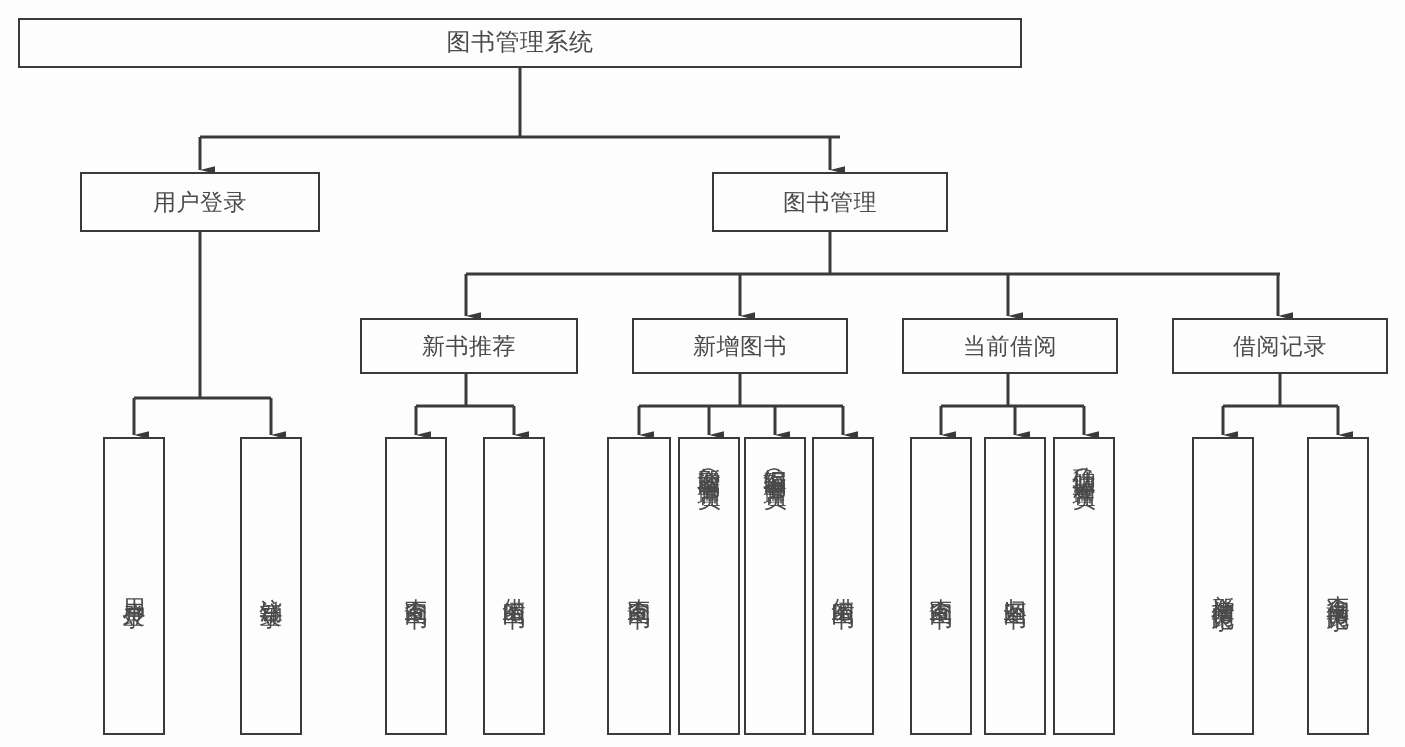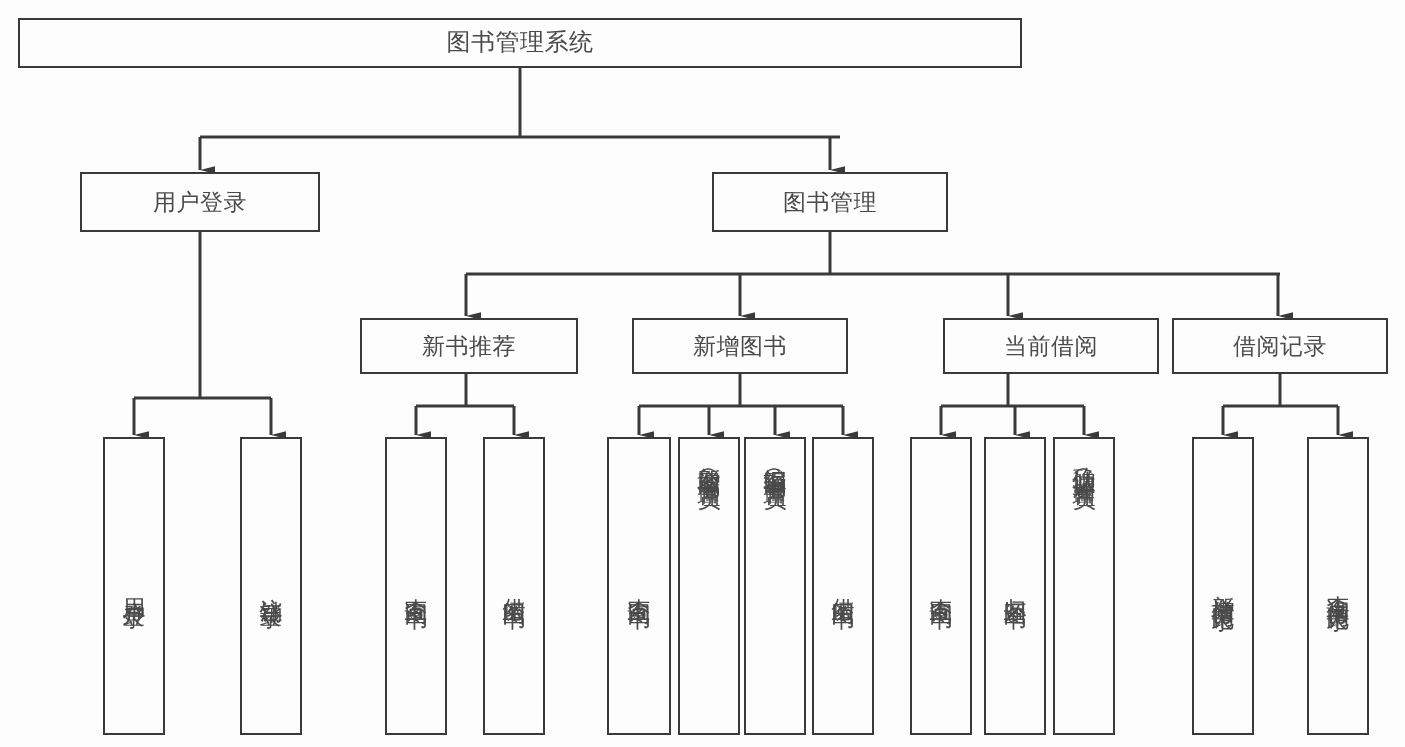--- a/index.html
+++ b/index.html
@@ -142,21 +142,21 @@
   <div class="node horiz" style="left:712px; top:172px; width:236px; height:60px;">
     <span class="label">图书管理</span>
   </div>
 
   <div class="node horiz" style="left:360px; top:318px; width:218px; height:56px;align-items:center;">
     <span class="label">新书推荐</span>
   </div>
   <div class="node horiz" style="left:632px; top:318px; width:216px; height:56px;">
     <span class="label">新增图书</span>
   </div>
-  <div class="node horiz" style="left:902px; top:318px; width:216px; height:56px;margin-left:41px;">
+  <div class="node horiz" style="left:902px; top:318px; width:216px; height:56px;">
     <span class="label">当前借阅</span>
   </div>
   <div class="node horiz" style="left:1172px; top:318px; width:216px; height:56px;">
     <span class="label">借阅记录</span>
   </div>
 
   <div class="node vert centered" style="left:103px; top:437px; width:62px; height:298px;">
     <span class="label">用户登录</span>
   </div>
   <div class="node vert centered" style="left:240px; top:437px; width:62px; height:298px;">

